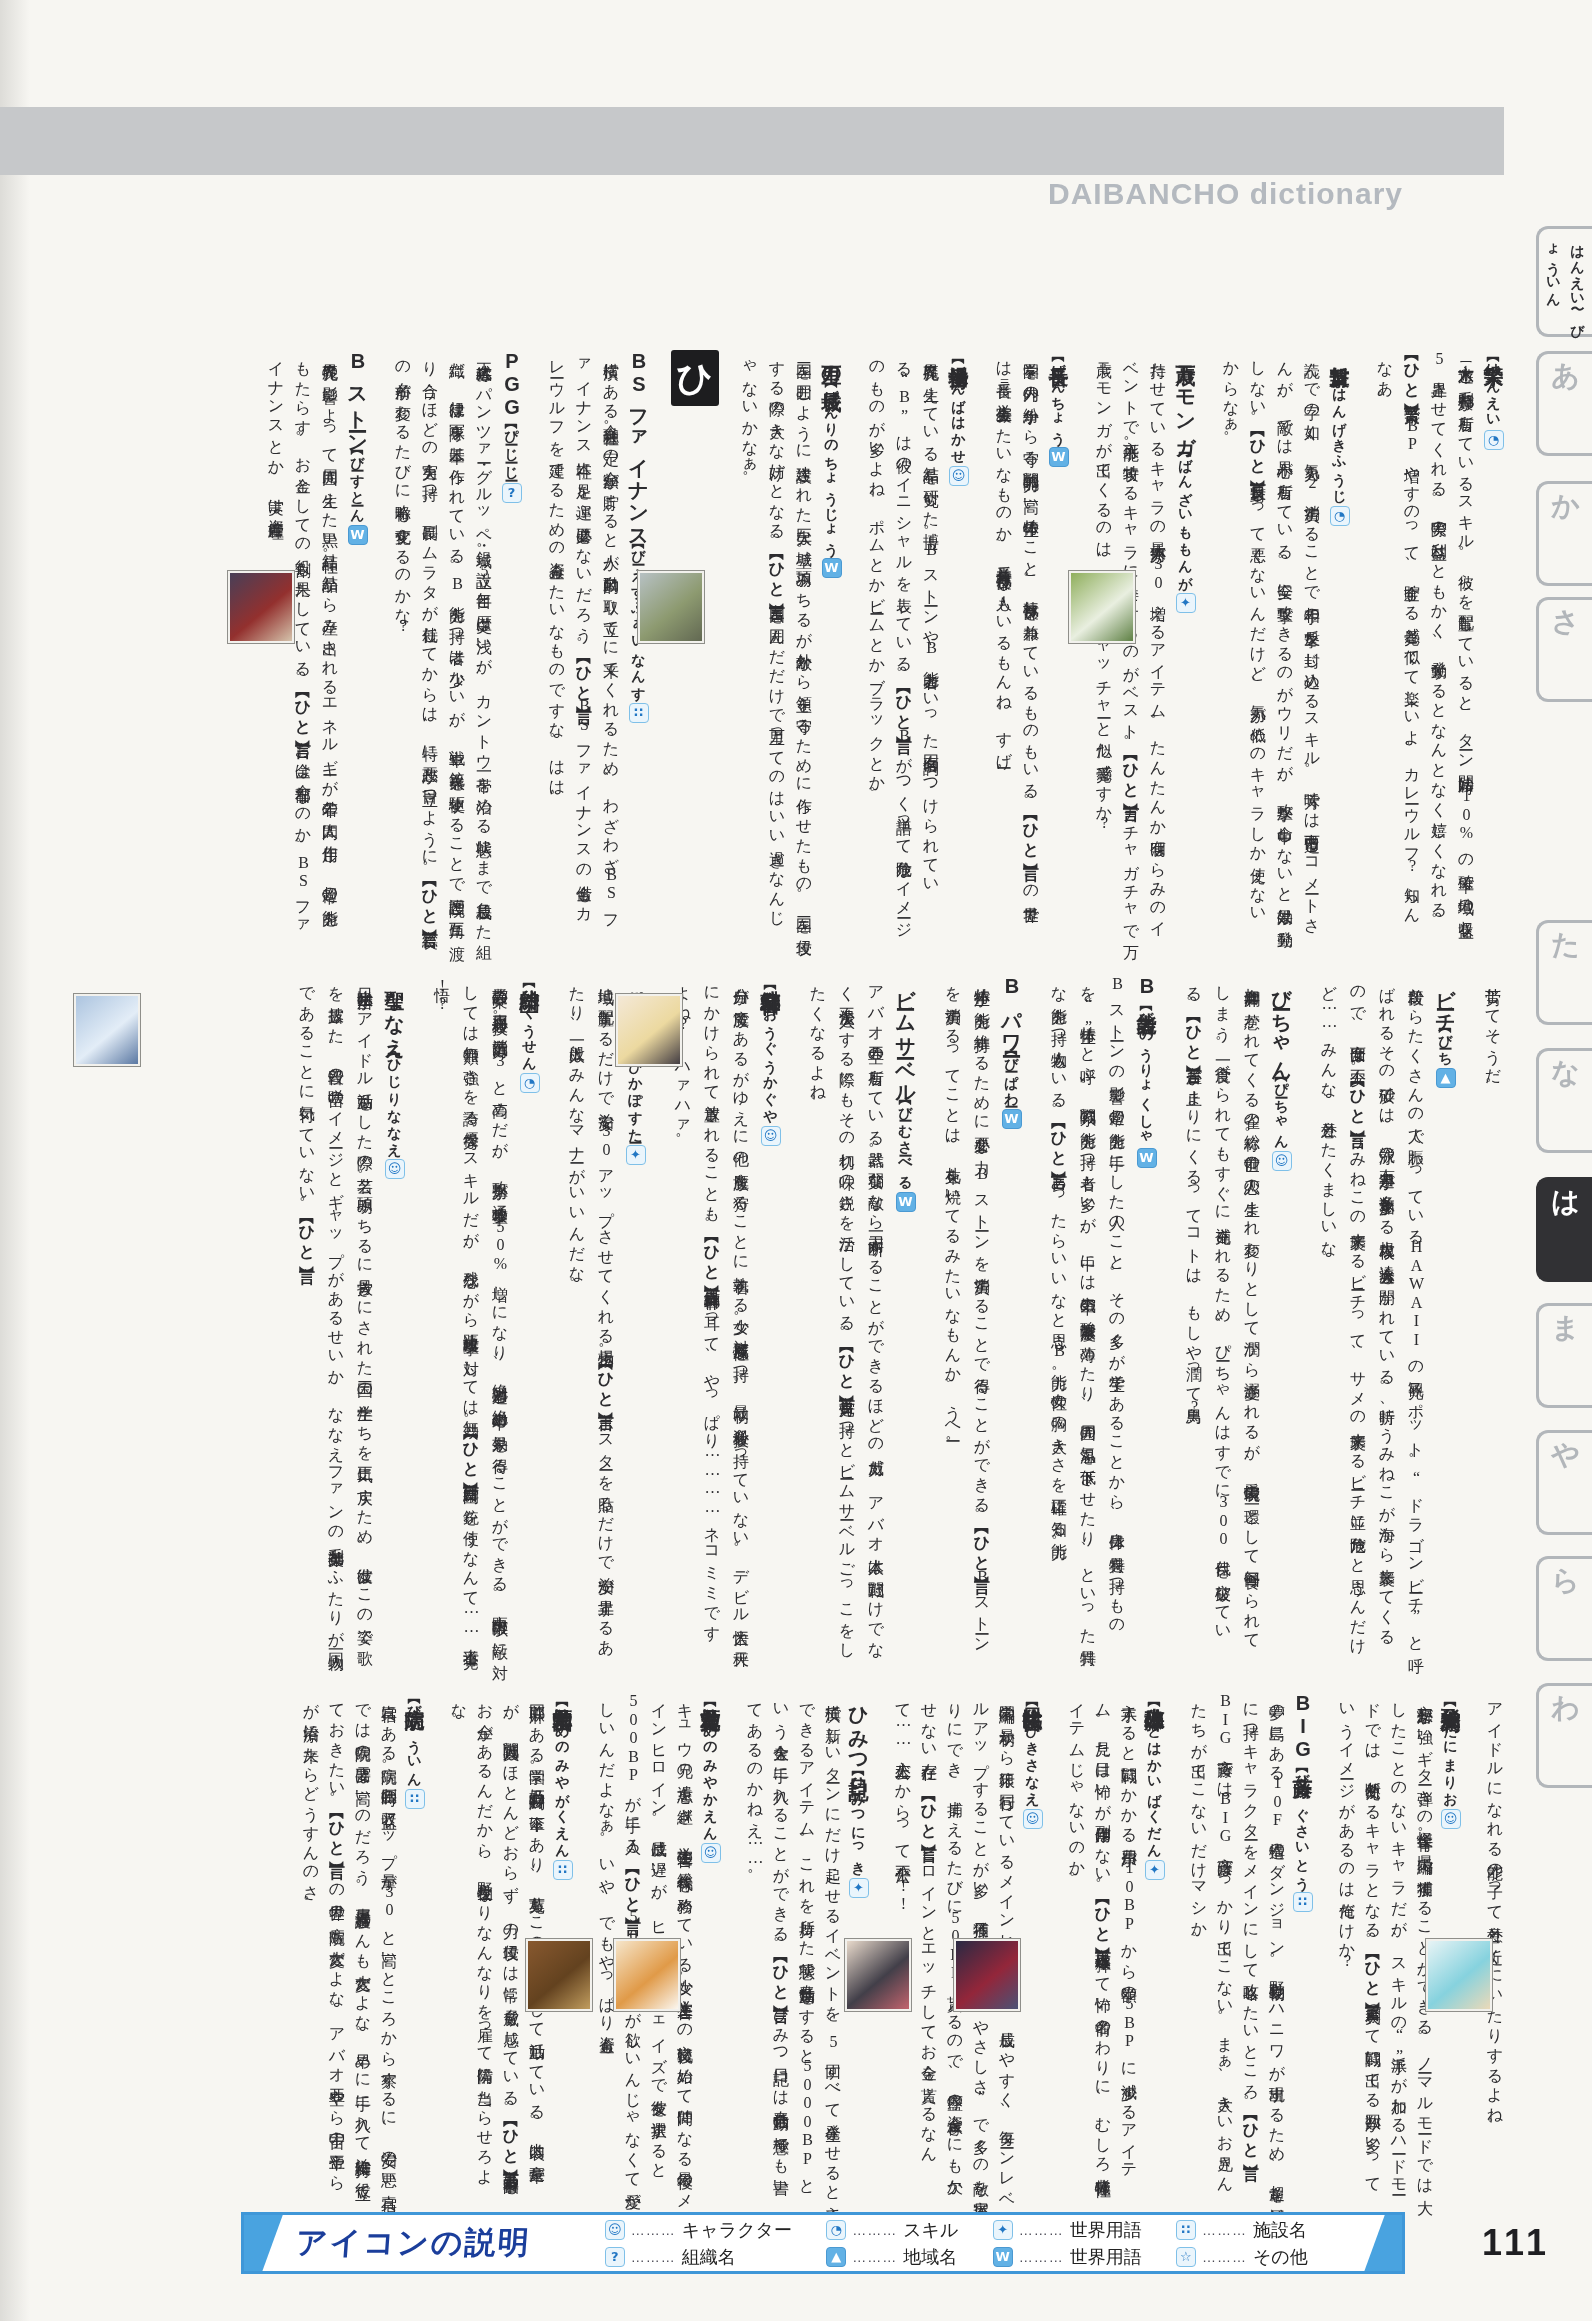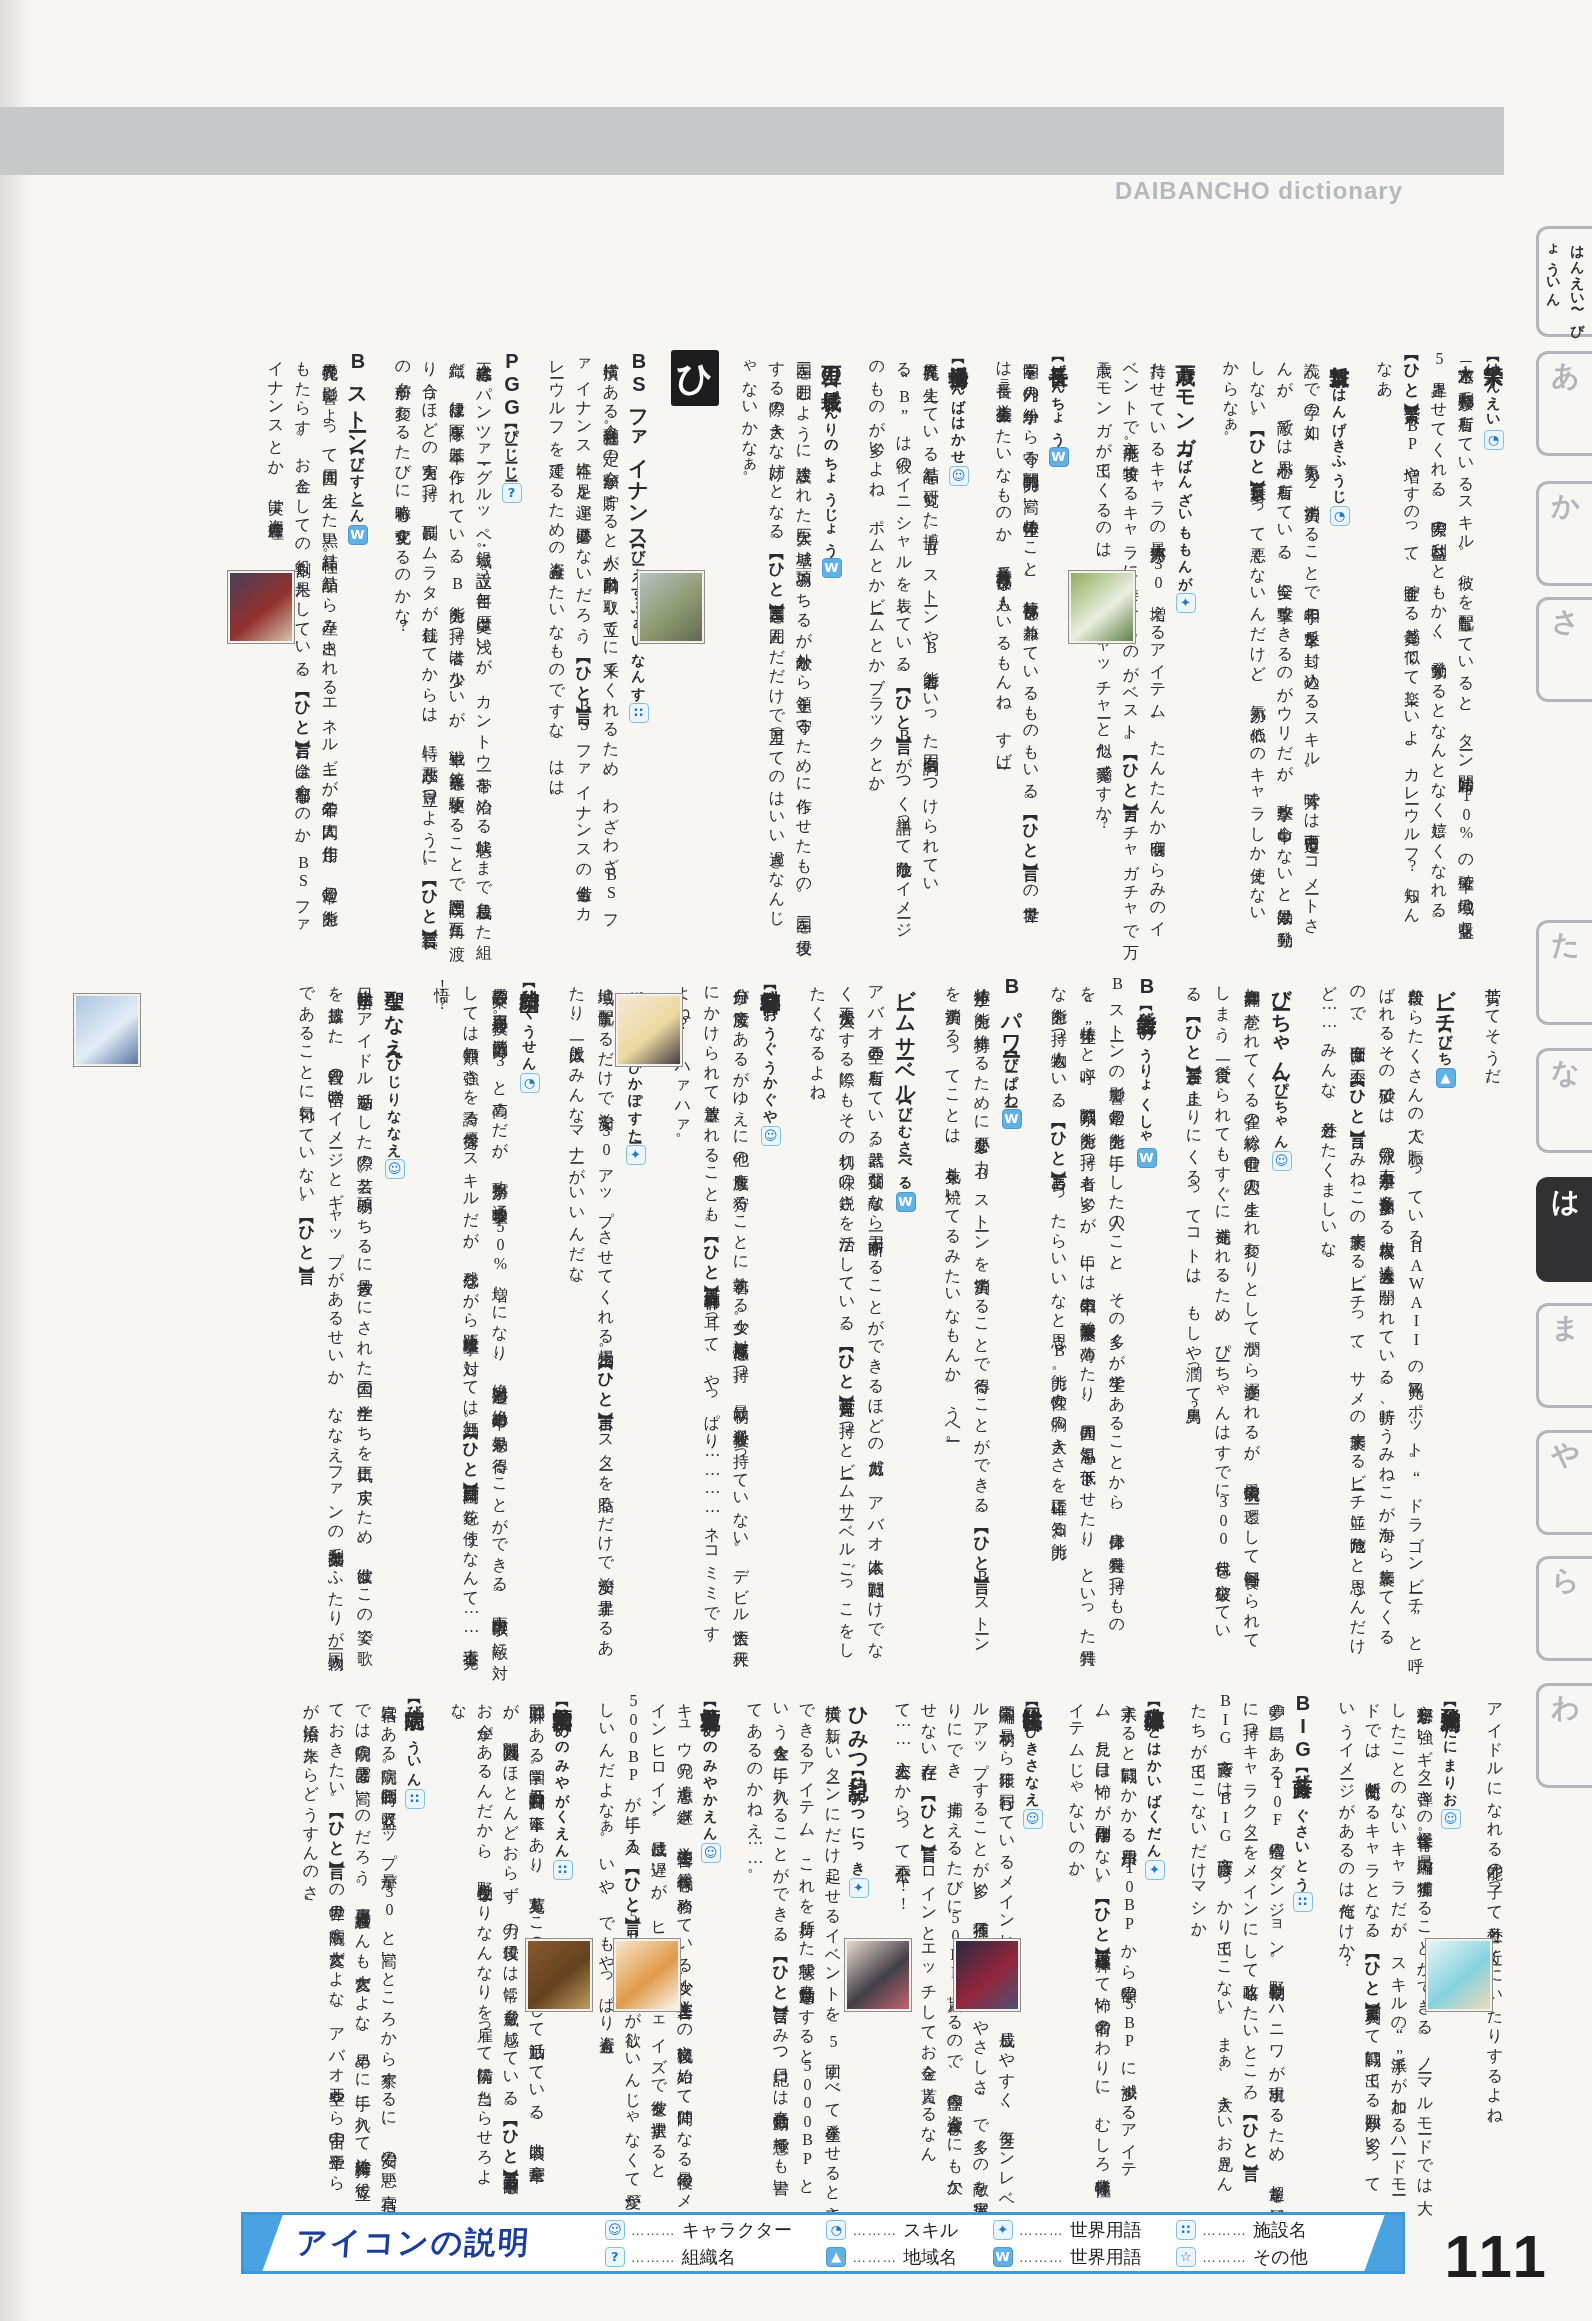--- a/index.html
+++ b/index.html
@@ -6,21 +6,21 @@
   body{
     width:1592px;height:2321px;position:relative;overflow:hidden;
     background:#f7f6f2;
     font-family:"Liberation Sans","DejaVu Sans",sans-serif;
     -webkit-font-smoothing:antialiased;
   }
   .edge-shade{position:absolute;left:0;top:0;width:30px;height:100%;
     background:linear-gradient(to right,rgba(60,60,55,.14),rgba(60,60,55,0));pointer-events:none;}
   
   .top-bar{position:absolute;left:0;top:107px;width:1504px;height:68px;background:#c6c8ca;}
-  .header-title{position:absolute;top:177px;right:189px;font-size:24px;letter-spacing:1px;
+  .header-title{position:absolute;top:177px;right:189px;font-size:30px;letter-spacing:1px;
     color:#b4b9bf;font-weight:bold;}
   
   .range-tab{position:absolute;right:0;top:226px;width:56px;height:111px;
     border:3px solid #b2b6ba;border-right:none;border-radius:12px 0 0 12px;
     writing-mode:vertical-rl;text-orientation:upright;
     font-size:14px;font-weight:bold;color:#2f2f33;line-height:24px;
     padding:6px 2px 0 0;box-sizing:border-box;background:#f7f6f2;}
   .kana-tab{position:absolute;right:0;width:56px;height:105px;
     border:3px solid #b2b6ba;border-right:none;border-radius:12px 0 0 12px;
     box-sizing:border-box;background:#f7f6f2;
@@ -61,21 +61,21 @@
   .leg-left{left:-30px;}
   .leg-right{right:-30px;}
   .legend-title{font-size:31px;font-weight:bold;color:#1b3e9b;margin-left:52px;
     letter-spacing:2px;transform:skewX(-4deg);white-space:nowrap;}
   .legend-cols{display:flex;flex:1;justify-content:space-evenly;margin:0 60px 0 40px;}
   .lg-col{display:flex;flex-direction:column;gap:3px;}
   .lg-row{display:flex;align-items:center;gap:6px;white-space:nowrap;}
   .lg-row .cicon{margin-top:0;}
   .lg-dots{font-size:14px;color:#4a4a55;letter-spacing:1px;}
   .lg-label{font-size:18px;font-weight:normal;color:#222;}
-  .page-number{position:absolute;right:42px;top:2222px;font-size:60px;font-weight:bold;
+  .page-number{position:absolute;right:42px;top:2222px;font-size:36px;font-weight:bold;
     color:#1f1f22;letter-spacing:4px;font-family:"Liberation Sans","DejaVu Sans",sans-serif;}
 </style>
 </head>
 <body>
 
 <div class="edge-shade"></div>
 
 <div class="top-bar"></div>
 <div class="header-title">DAIBANCHO dictionary</div>
 

